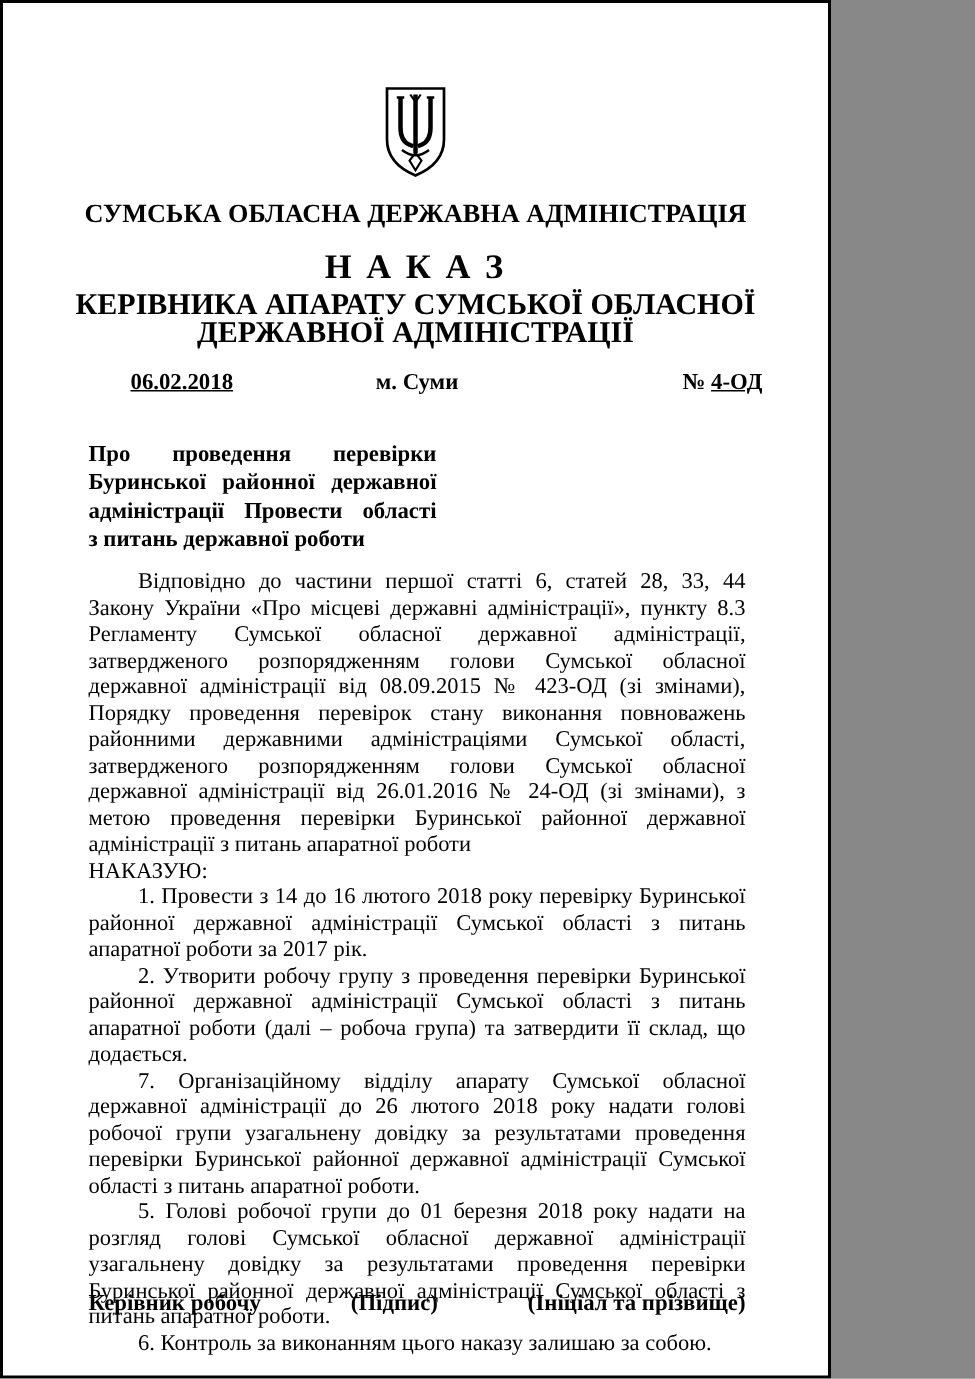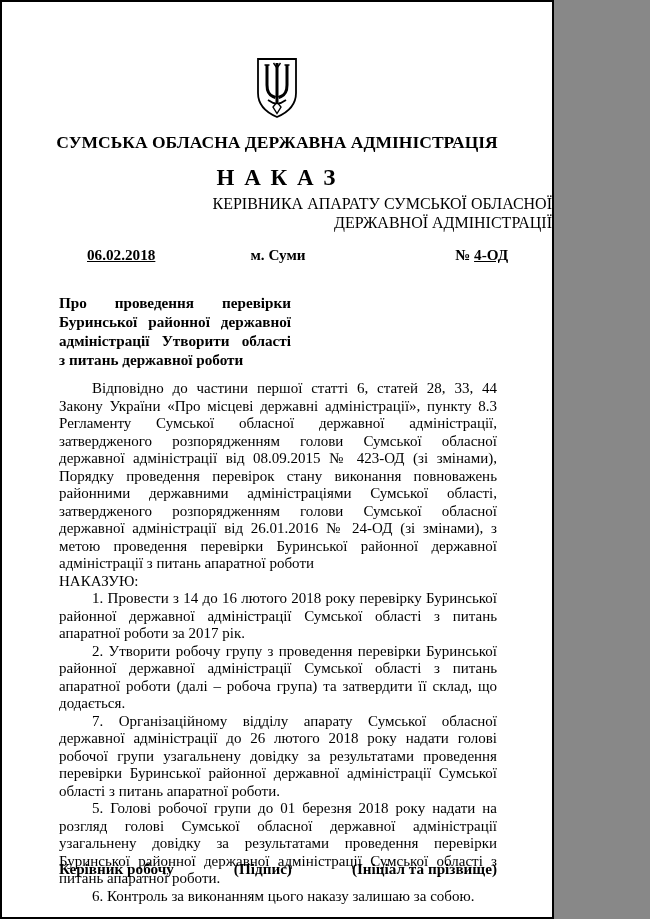--- a/index.html
+++ b/index.html
@@ -33,23 +33,23 @@
     margin-top: 12px;
     text-align: center;
     font-weight: bold;
     font-size: 23px;
     line-height: 26px;
     letter-spacing: 2px;
   }
 
   .doc-subtitle {
     margin-top: 3px;
-    text-align: right;
-    font-weight: normal;
-    font-size: 16px;
+    text-align: center;
+    font-weight: bold;
+    font-size: 20px;
     line-height: 19px;
   }
 
   
   .meta-row {
     position: relative;
     margin: 14px 55px 0 57px;
     height: 19px;
     font-weight: bold;
     font-size: 15.2px;
@@ -125,21 +125,21 @@
 
   <div class="meta-row">
     <span class="meta-date">06.02.2018</span>
     <span class="meta-place">м. Суми</span>
     <span class="meta-number"><span>№</span>&nbsp;<span class="num-val">4-ОД</span></span>
   </div>
 
   <div class="subject">
     <div class="jline">Про проведення перевірки</div>
     <div class="jline">Буринської районної державної</div>
-    <div class="jline">адміністрації Утворити області</div>
+    <div class="jline">адміністрації Провести області</div>
     <div class="lline">з питань державної роботи</div>
   </div>
 
   <div class="body-text">
     <p class="indented">Відповідно до частини першої статті 6, статей 28, 33, 44 Закону України «Про місцеві державні адміністрації», пункту 8.3 Регламенту Сумської обласної державної адміністрації, затвердженого розпорядженням голови Сумської обласної державної адміністрації від 08.09.2015 № 423-ОД (зі змінами), Порядку проведення перевірок стану виконання повноважень районними державними адміністраціями Сумської області, затвердженого розпорядженням голови Сумської обласної державної адміністрації від 26.01.2016 № 24-ОД (зі змінами), з метою проведення перевірки Буринської районної державної адміністрації з питань апаратної роботи</p>
     <p class="no-indent">НАКАЗУЮ:</p>
     <p class="indented">1. Провести з 14 до 16 лютого 2018 року перевірку Буринської районної державної адміністрації Сумської області з питань апаратної роботи за 2017 рік.</p>
     <p class="indented">2. Утворити робочу групу з проведення перевірки Буринської районної державної адміністрації Сумської області з питань апаратної роботи (далі – робоча група) та затвердити її склад, що додається.</p>
     <p class="indented">7. Організаційному відділу апарату Сумської обласної державної адміністрації до 26 лютого 2018 року надати голові робочої групи узагальнену довідку за результатами проведення перевірки Буринської районної державної адміністрації Сумської області з питань апаратної роботи.</p>
     <p class="indented">5. Голові робочої групи до 01 березня 2018 року надати на розгляд голові Сумської обласної державної адміністрації узагальнену довідку за результатами проведення перевірки Буринської районної державної адміністрації Сумської області з питань апаратної роботи.</p>

